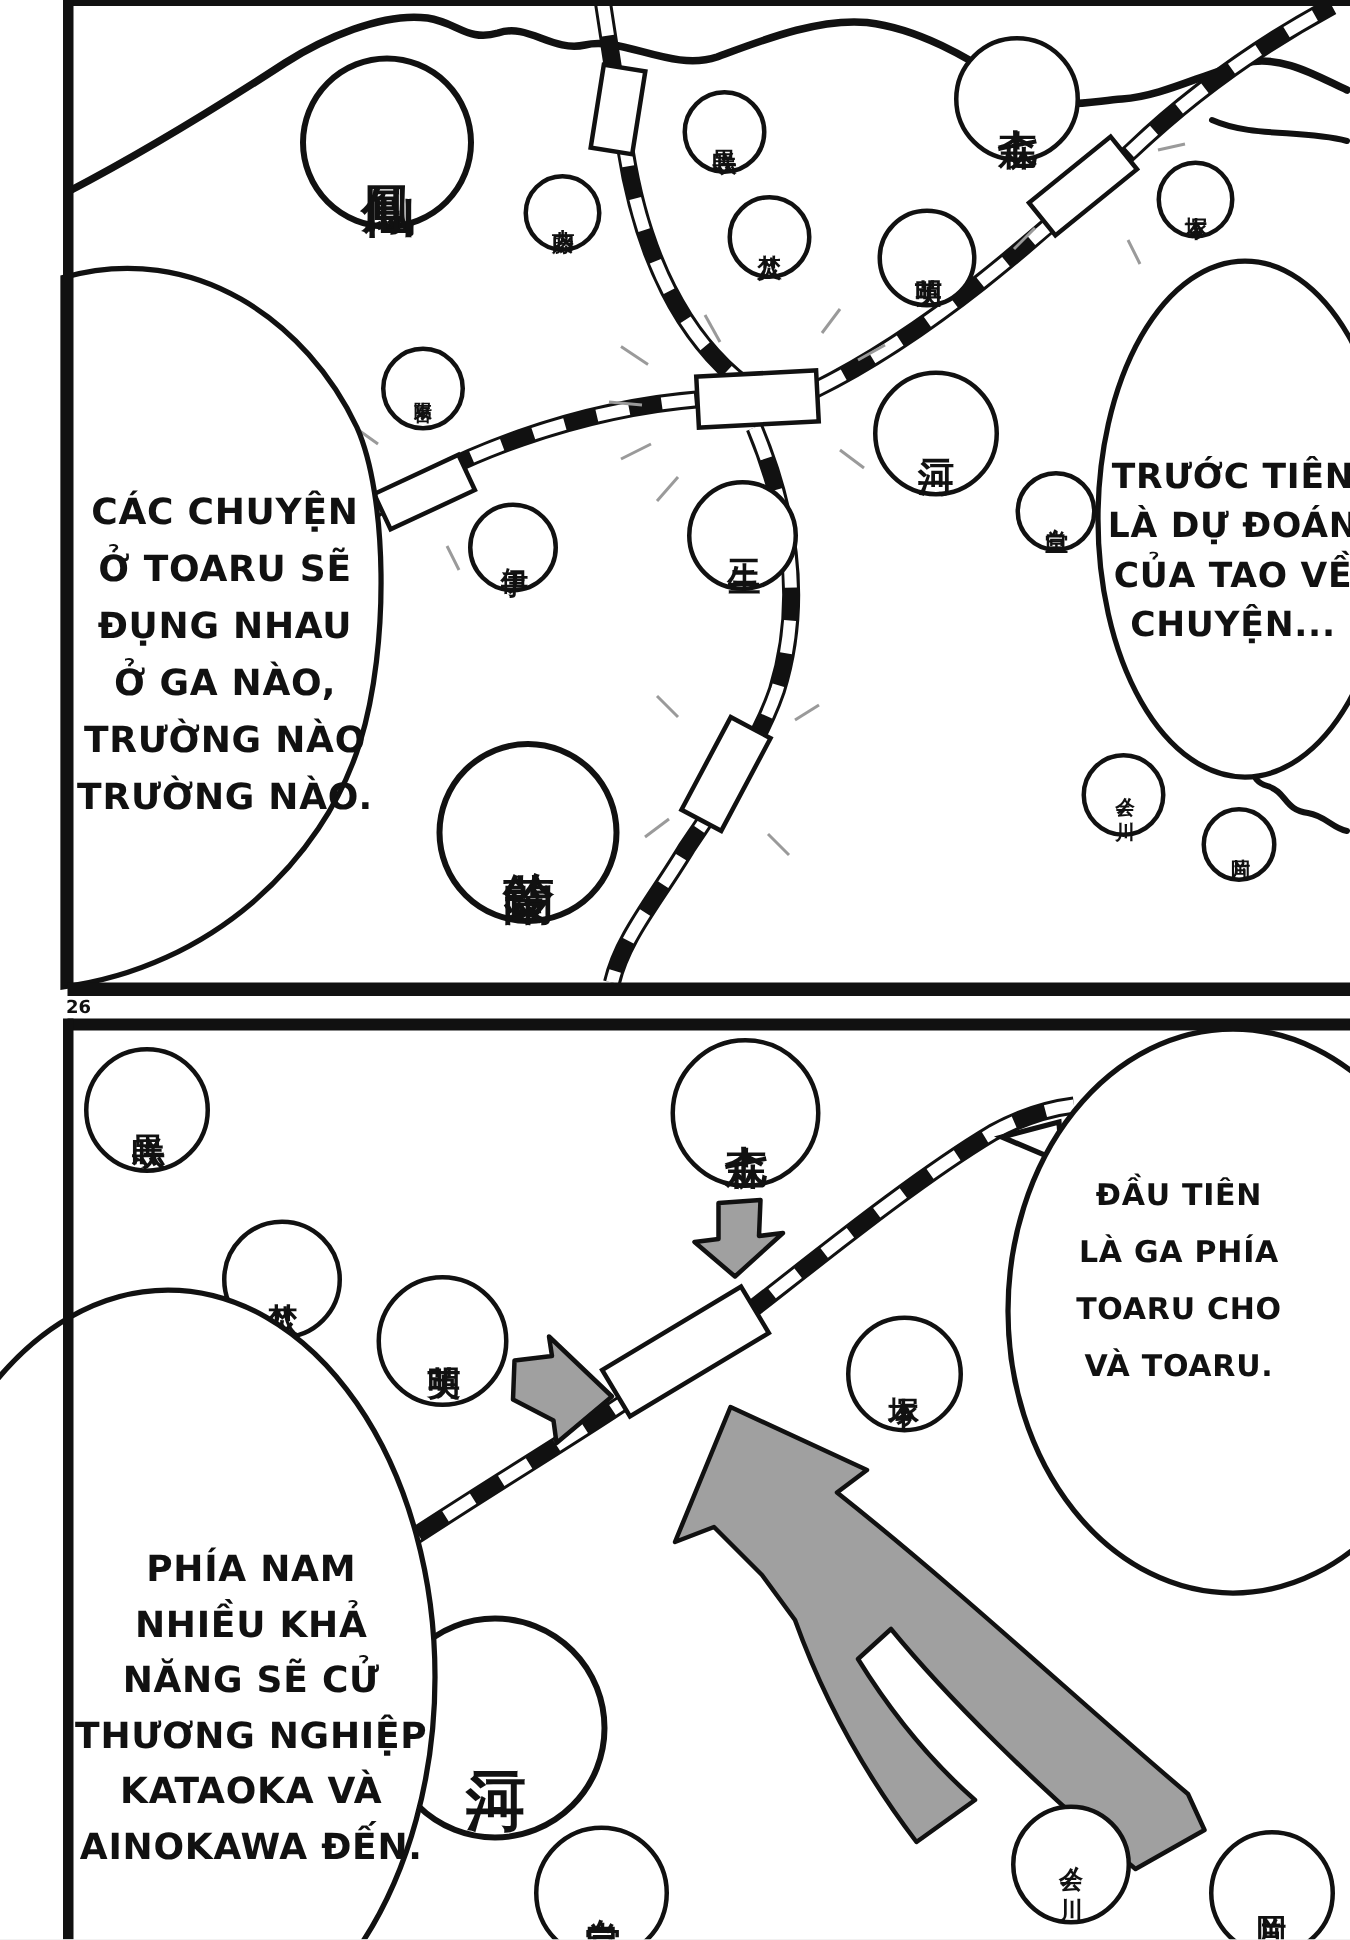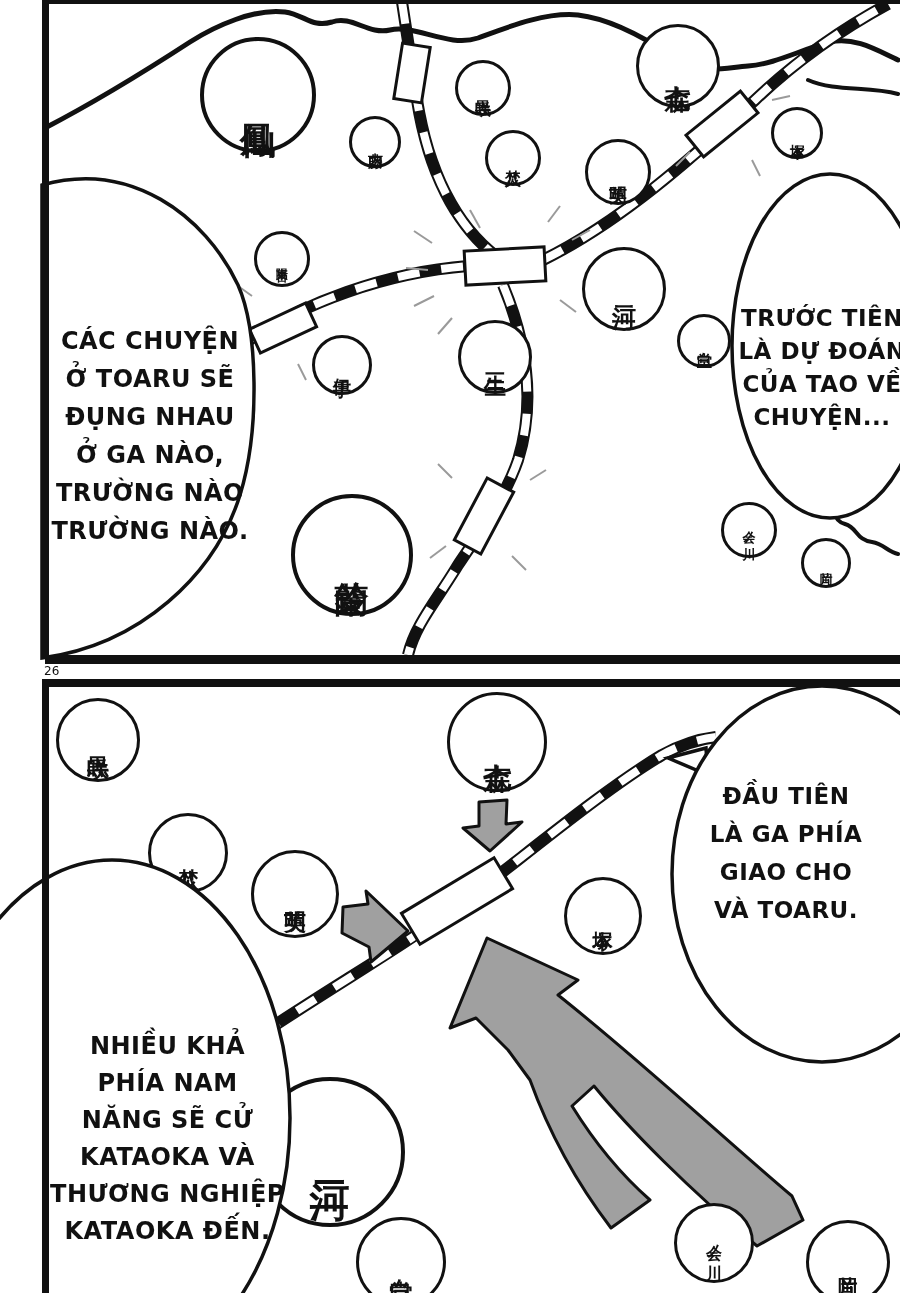--- a/index.html
+++ b/index.html
@@ -16,21 +16,21 @@
   .arrow{fill:#a0a0a0;stroke:#111;stroke-width:3;stroke-linejoin:round;}
   .hatch line{stroke:#9a9a9a;stroke-width:2;}
   .circle{position:absolute;z-index:2;border:3px solid #111;border-radius:50%;background:#fff;
           display:flex;align-items:center;justify-content:center;box-sizing:border-box;}
   .circle.big{border-width:4px;}
   .vtext{writing-mode:vertical-rl;text-orientation:upright;font-weight:700;line-height:1.0;
          letter-spacing:1px;white-space:nowrap;}
   .caption{position:absolute;z-index:4;font-weight:700;text-align:center;letter-spacing:.5px;}
   .caption div{white-space:nowrap;}
   .pborder{position:absolute;background:#111;z-index:5;}
-  .pagenum{position:absolute;z-index:5;font-size:12px;font-weight:400;color:#111;}
+  .pagenum{position:absolute;z-index:5;font-size:12px;font-weight:700;color:#111;}
 </style>
 </head>
 <body>
 
 <div class="page">
 
   <svg class="art" width="900" height="1293" viewBox="0 0 900 1293">
     <defs>
       <path id="r1" d="M 402,2 L 417,100 C 428,170 455,225 497,257"></path>
       <path id="r2" d="M 543,260 C 620,222 690,160 755,100 C 795,62 840,30 888,4"></path>
@@ -191,34 +191,34 @@
     <div>TRƯỜNG NÀO.</div>
   </div>
 
   <div class="caption" style="left:722px;top:302px;width:200px;font-size:23px;line-height:33px">
     <div>TRƯỚC TIÊN</div>
     <div>LÀ DỰ ĐOÁN</div>
     <div>CỦA TAO VỀ</div>
     <div>CHUYỆN...</div>
   </div>
 
-  <div class="caption" style="left:671px;top:777px;width:230px;font-size:23px;line-height:38px">
+  <div class="caption" style="left:671px;top:777px;width:230px;font-size:20px;line-height:38px">
     <div>ĐẦU TIÊN</div>
     <div>LÀ GA PHÍA</div>
-    <div>GIAO CHO</div>
+    <div>TOARU CHO</div>
     <div>VÀ TOARU.</div>
   </div>
 
   <div class="caption" style="left:50px;top:1028px;width:235px;font-size:24px;line-height:37px">
+    <div>PHÍA NAM</div>
     <div>NHIỀU KHẢ</div>
-    <div>PHÍA NAM</div>
     <div>NĂNG SẼ CỬ</div>
+    <div>THƯƠNG NGHIỆP</div>
     <div>KATAOKA VÀ</div>
-    <div>THƯƠNG NGHIỆP</div>
-    <div>KATAOKA ĐẾN.</div>
+    <div>AINOKAWA ĐẾN.</div>
   </div>
 
   <div class="pborder" style="left:45px;top:0;width:855px;height:4px"></div>
   <div class="pborder" style="left:42px;top:0;width:7px;height:657px"></div>
   <div class="pborder" style="left:45px;top:655px;width:855px;height:9px"></div>
   <div class="pborder" style="left:45px;top:679px;width:855px;height:8px"></div>
   <div class="pborder" style="left:42px;top:679px;width:7px;height:614px"></div>
   <div class="pagenum" style="left:44px;top:664px">26</div>
 
 </div>

